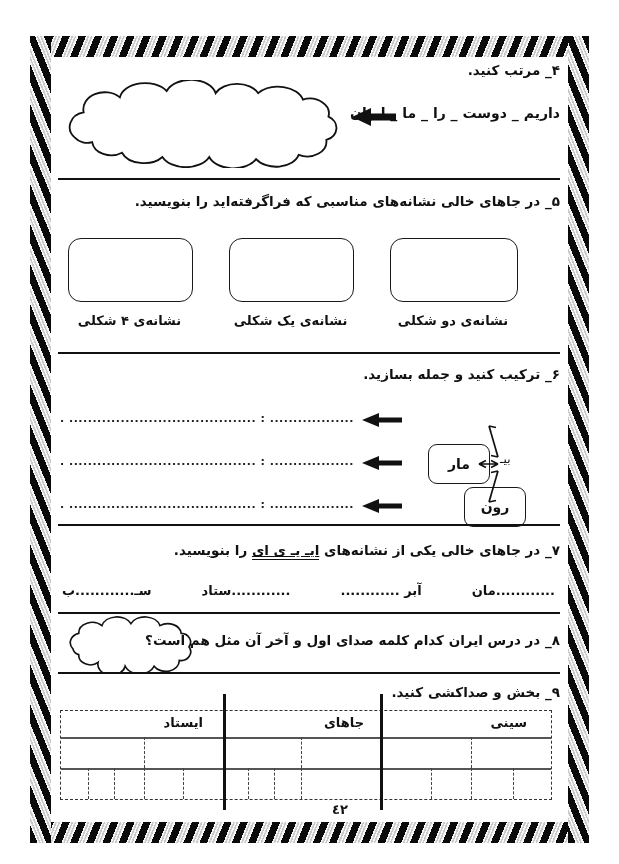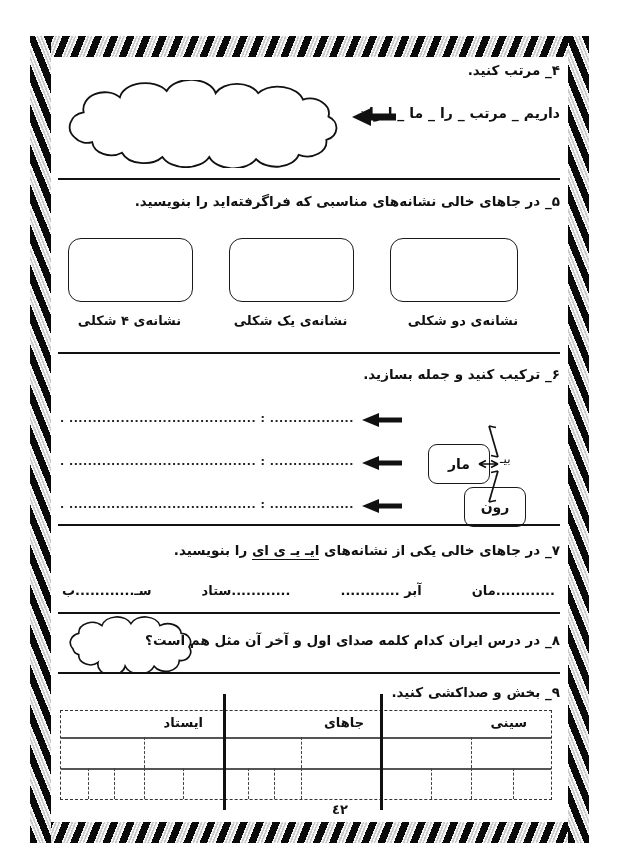--- a/index.html
+++ b/index.html
@@ -24,21 +24,21 @@
     font-size:14px;font-weight:bold;}
   .dotline{position:absolute;direction:ltr;font-size:11px;letter-spacing:.5px;color:#222;
     white-space:nowrap;font-weight:bold;}
   .blankrow{position:absolute;left:62px;right:64px;top:583px;display:flex;
     justify-content:space-between;direction:rtl;font-size:13px;font-weight:bold;}
   .tbl{position:absolute;left:60px;top:710px;width:490px;height:88px;border:1.5px dashed #333;background:#fff;}
   .h-solid{position:absolute;left:0;right:0;height:1.5px;background:#555;}
   .v-dash{position:absolute;width:0;border-left:1.5px dashed #444;height:31px;}
   .tword{position:absolute;top:4px;width:120px;text-align:right;font-size:13px;font-weight:bold;}
   .thick-v{position:absolute;width:3px;background:#111;top:694px;height:116px;}
-  .underlined{border-bottom:1.6px solid #111;padding-bottom:1px;}
+  .underlined{border-bottom:1.6px solid #111;padding-bottom:1px;text-decoration:underline;}
   .pagenum{position:absolute;left:318px;top:802px;width:44px;text-align:center;
     font-size:13px;font-weight:bold;}
   svg{display:block;}
 </style>
 </head>
 <body>
 
 <div class="sheet">
 
   <div class="band h" style="left:30px;top:36px;width:559px;"></div>
@@ -53,31 +53,31 @@
       <path d="M 18 52 a 16 14 0 0 1 8 -24 a 20 16 0 0 1 34 -14 a 24 16 0 0 1 44 -6 a 24 16 0 0 1 46 2 a 22 15 0 0 1 40 0 a 24 16 0 0 1 42 6 a 18 14 0 0 1 24 16 a 14 12 0 0 1 -2 22 a 18 14 0 0 1 -26 14 a 22 15 0 0 1 -40 4 a 24 16 0 0 1 -44 -2 a 24 16 0 0 1 -44 0 a 22 15 0 0 1 -38 -4 a 18 14 0 0 1 -28 -10 a 14 12 0 0 1 -16 -4 z" fill="#fff" stroke="#111" stroke-width="1.7"></path>
     </svg>
   </div>
 
   <span style="position:absolute;left:352px;top:108px;">
     <svg width="44" height="18" viewBox="0 0 44 18">
         <path d="M44 5.5 H19 V0 L0 9 L19 18 V12.5 H44 Z" fill="#111"></path>
       </svg>
   </span>
 
-  <div class="title" style="top:105px;font-size:14px;">داریم _ مرتب _ را _ ما _ ایران</div>
+  <div class="title" style="top:105px;font-size:14px;">داریم _ دوست _ را _ ما _ ایران</div>
 
   <div class="rule" style="top:178px;"></div>
 
   <div class="title" style="top:193px;">۵_ در جاهای خالی نشانه‌های مناسبی که فراگرفته‌اید را بنویسید.</div>
 
   <div class="roundbox" style="left:390px;top:238px;width:126px;height:62px;"></div>
   <div class="roundbox" style="left:229px;top:238px;width:123px;height:62px;"></div>
   <div class="roundbox" style="left:68px;top:238px;width:123px;height:62px;"></div>
 
-  <div class="boxlabel" style="left:400px;top:313px;width:126px;">نشانه‌ی دو شکلی</div>
+  <div class="boxlabel" style="left:390px;top:313px;width:126px;">نشانه‌ی دو شکلی</div>
   <div class="boxlabel" style="left:229px;top:313px;width:123px;">نشانه‌ی یک شکلی</div>
   <div class="boxlabel" style="left:68px;top:313px;width:123px;">نشانه‌ی ۴ شکلی</div>
 
   <div class="rule" style="top:352px;"></div>
 
   <div class="title" style="top:366px;">۶_ ترکیب کنید و جمله بسازید.</div>
 
   <div class="syllbox" style="left:428px;top:444px;">مار</div>
   <div class="syllbox" style="left:428px;top:487px;margin-left:36px;">رون</div>
 

